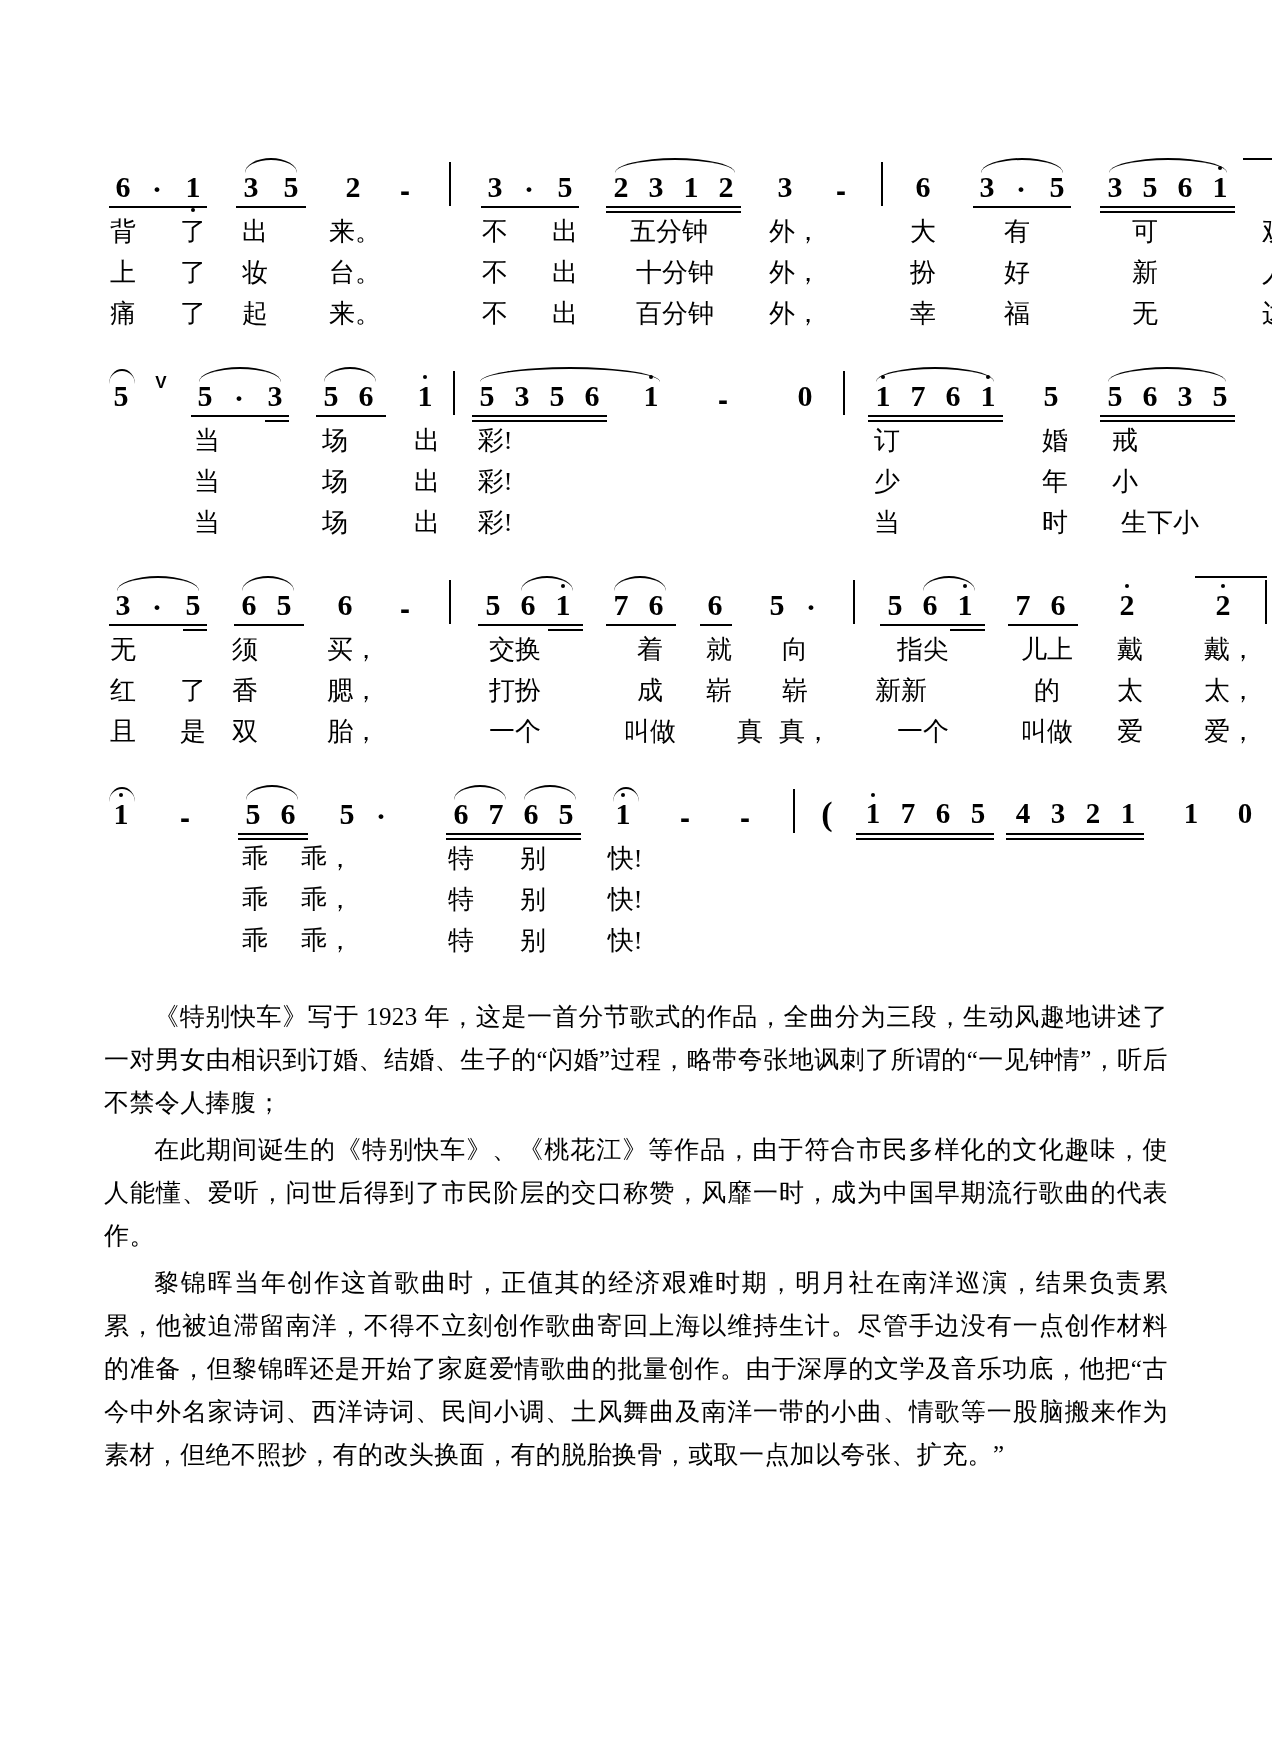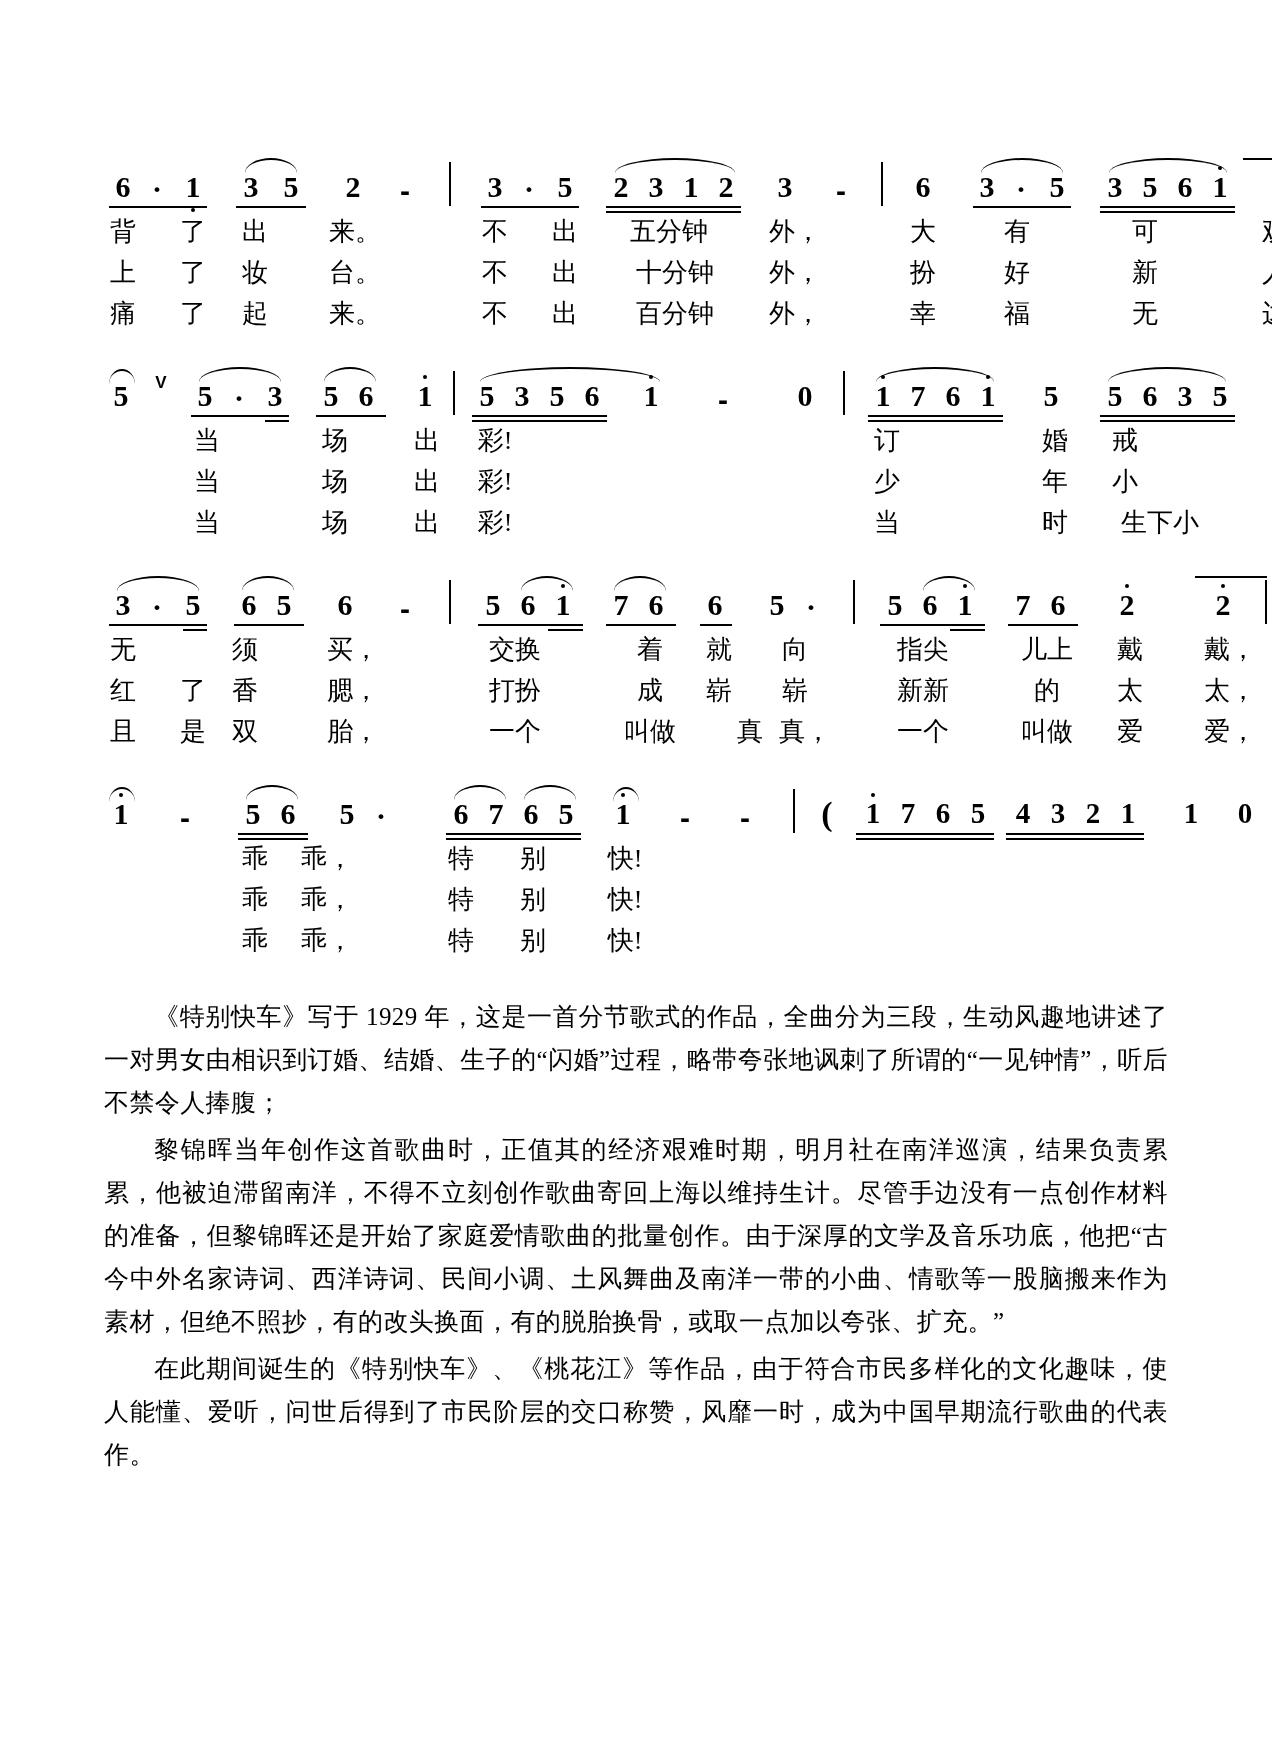--- a/index.html
+++ b/index.html
@@ -401,21 +401,21 @@
       </div>
       <div class="lyric-row">
         <span class="lyr" style="left:18px">红</span>
         <span class="lyr" style="left:88px">了</span>
         <span class="lyr" style="left:140px">香</span>
         <span class="lyr" style="left:248px">腮，</span>
         <span class="lyr" style="left:410px">打扮</span>
         <span class="lyr" style="left:545px">成</span>
         <span class="lyr" style="left:614px">崭</span>
         <span class="lyr" style="left:690px">崭</span>
-        <span class="lyr" style="left:818px">新新</span>
+        <span class="lyr" style="left:796px">新新</span>
         <span class="lyr" style="left:942px">的</span>
         <span class="lyr" style="left:1025px">太</span>
         <span class="lyr" style="left:1125px">太，</span>
       </div>
       <div class="lyric-row">
         <span class="lyr" style="left:18px">且</span>
         <span class="lyr" style="left:88px">是</span>
         <span class="lyr" style="left:140px">双</span>
         <span class="lyr" style="left:248px">胎，</span>
         <span class="lyr" style="left:410px">一个</span>
@@ -494,18 +494,18 @@
         <span class="lyr" style="left:222px">乖，</span>
         <span class="lyr" style="left:356px">特</span>
         <span class="lyr" style="left:428px">别</span>
         <span class="lyr" style="left:520px">快!</span>
       </div>
     </div>
 
   </div>
 
   <div class="prose">
-    <p>《特别快车》写于 1929 年，这是一首分节歌式的作品，全曲分为三段，生动风趣地讲述了一对男女由相识到订婚、结婚、生子的“闪婚”过程，略带夸张地讽刺了所谓的“一见钟情”，听后不禁令人捧腹；</p>
+    <p>《特别快车》写于 1923 年，这是一首分节歌式的作品，全曲分为三段，生动风趣地讲述了一对男女由相识到订婚、结婚、生子的“闪婚”过程，略带夸张地讽刺了所谓的“一见钟情”，听后不禁令人捧腹；</p>
+    <p>在此期间诞生的《特别快车》、《桃花江》等作品，由于符合市民多样化的文化趣味，使人能懂、爱听，问世后得到了市民阶层的交口称赞，风靡一时，成为中国早期流行歌曲的代表作。</p>
     <p>黎锦晖当年创作这首歌曲时，正值其的经济艰难时期，明月社在南洋巡演，结果负责累累，他被迫滞留南洋，不得不立刻创作歌曲寄回上海以维持生计。尽管手边没有一点创作材料的准备，但黎锦晖还是开始了家庭爱情歌曲的批量创作。由于深厚的文学及音乐功底，他把“古今中外名家诗词、西洋诗词、民间小调、土风舞曲及南洋一带的小曲、情歌等一股脑搬来作为素材，但绝不照抄，有的改头换面，有的脱胎换骨，或取一点加以夸张、扩充。”</p>
-    <p>在此期间诞生的《特别快车》、《桃花江》等作品，由于符合市民多样化的文化趣味，使人能懂、爱听，问世后得到了市民阶层的交口称赞，风靡一时，成为中国早期流行歌曲的代表作。</p>
   </div>
 
 </div>
 
 </body></html>

